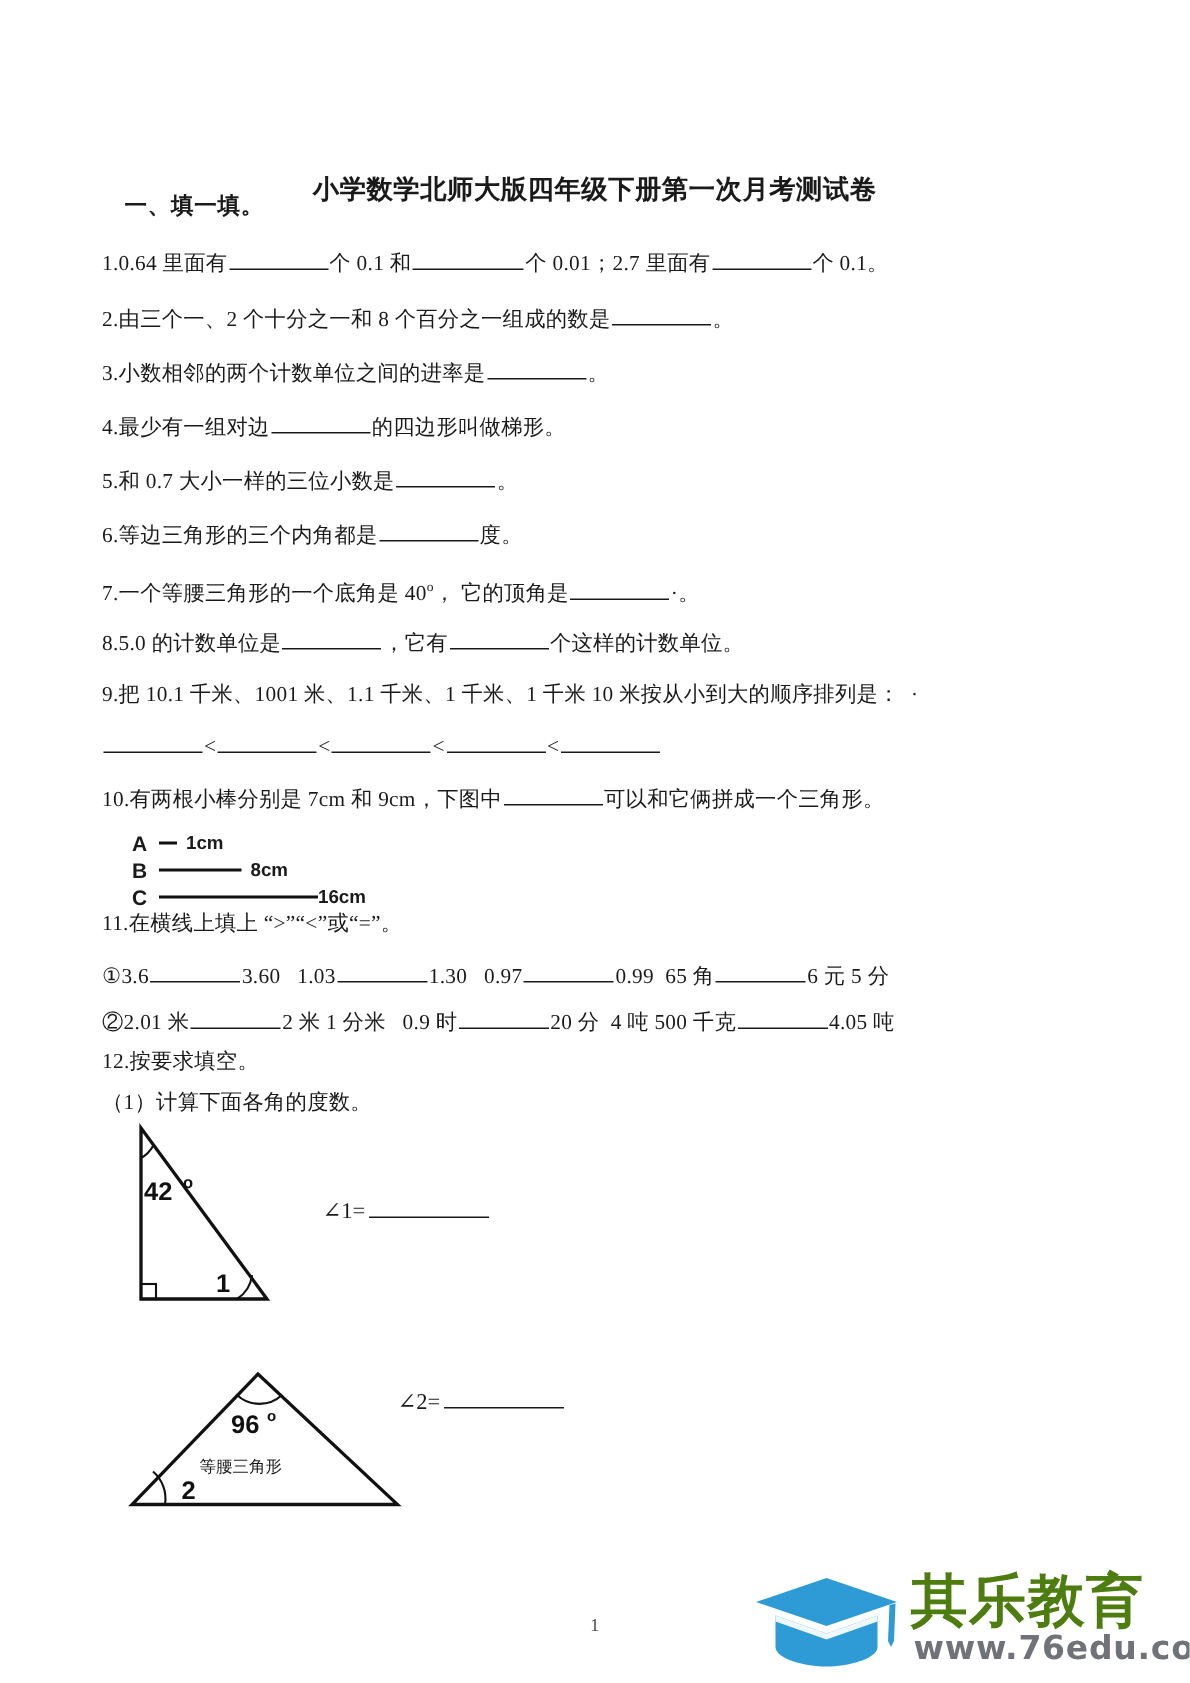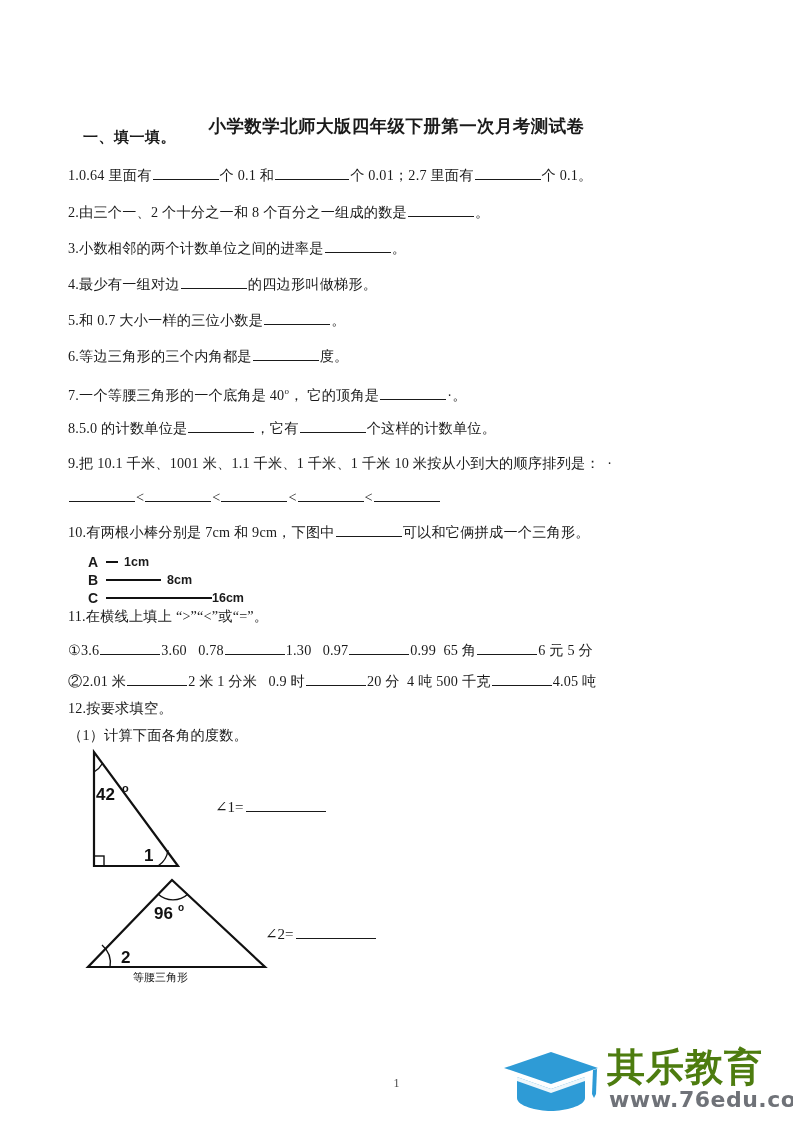--- a/index.html
+++ b/index.html
@@ -215,21 +215,21 @@
       <span class="stick-letter">C</span>
       <span class="stick-line" style="width:106px;margin-right:0;"></span>
       <span>16cm</span>
     </div>
   </div>
 
   <div class="q" style="top:607px;">
     <span>11.在横线上填上 “&gt;”“&lt;”或“=”。</span>
   </div>
   <div class="q" style="top:640px;">
-    <span>①</span><span>3.6</span><span class="blank b-md"></span><span>3.60</span>&nbsp;&nbsp;&nbsp;<span>0.78</span><span class="blank b-md"></span><span>1.30</span>&nbsp;&nbsp;&nbsp;<span>0.97</span><span class="blank b-md"></span><span>0.99</span>&nbsp;&nbsp;<span>65 角</span><span class="blank b-md"></span><span>6 元 5 分</span>
+    <span>①</span><span>3.6</span><span class="blank b-md"></span><span>3.60</span>&nbsp;&nbsp;&nbsp;<span>1.03</span><span class="blank b-md"></span><span>1.30</span>&nbsp;&nbsp;&nbsp;<span>0.97</span><span class="blank b-md"></span><span>0.99</span>&nbsp;&nbsp;<span>65 角</span><span class="blank b-md"></span><span>6 元 5 分</span>
   </div>
   <div class="q" style="top:671px;">
     <span>②</span><span>2.01 米</span><span class="blank b-md"></span><span>2 米 1 分米</span>&nbsp;&nbsp;&nbsp;<span>0.9 时</span><span class="blank b-md"></span><span>20 分</span>&nbsp;&nbsp;<span>4 吨 500 千克</span><span class="blank b-md"></span><span>4.05 吨</span>
   </div>
 
   <div class="q" style="top:699px;">
     <span>12.按要求填空。</span>
   </div>
   <div class="q" style="top:726px;">
     <span>（1）计算下面各角的度数。</span>
@@ -243,21 +243,21 @@
       <path d="M 76,124 A 22 22 0 0 0 86,108" fill="none" stroke="#111" stroke-width="1.4"></path>
       <text x="14" y="58" font-family="'Liberation Sans','DejaVu Sans',sans-serif" font-size="17" font-weight="bold" fill="#111">42</text>
       <text x="40" y="50" font-family="'Liberation Sans','DejaVu Sans',sans-serif" font-size="11" font-weight="bold" fill="#111">o</text>
       <text x="62" y="119" font-family="'Liberation Sans','DejaVu Sans',sans-serif" font-size="17" font-weight="bold" fill="#111">1</text>
     </svg>
   </div>
   <div class="eq-label" style="left:215px; top:798px;">
     <span>∠1=</span><span class="eq-line"></span>
   </div>
 
-  <div class="fig" style="left:78px; top:872px;">
+  <div class="fig" style="left:78px; top:908px;">
     <svg width="220" height="110" viewBox="0 0 220 110">
       <polygon points="94,8 10,95 187,95" fill="none" stroke="#111" stroke-width="2.2"></polygon>
       <path d="M 80,22 A 22 22 0 0 0 110,22" fill="none" stroke="#111" stroke-width="1.4"></path>
       <path d="M 32,95 A 24 24 0 0 0 24,73" fill="none" stroke="#111" stroke-width="1.4"></path>
       <text x="76" y="47" font-family="'Liberation Sans','DejaVu Sans',sans-serif" font-size="17" font-weight="bold" fill="#111">96</text>
       <text x="100" y="39" font-family="'Liberation Sans','DejaVu Sans',sans-serif" font-size="10" font-weight="bold" fill="#111">o</text>
       <text x="43" y="91" font-family="'Liberation Sans','DejaVu Sans',sans-serif" font-size="17" font-weight="bold" fill="#111">2</text>
     </svg>
   </div>
   <div class="fig-caption" style="left:133px; top:970px;">等腰三角形</div>

